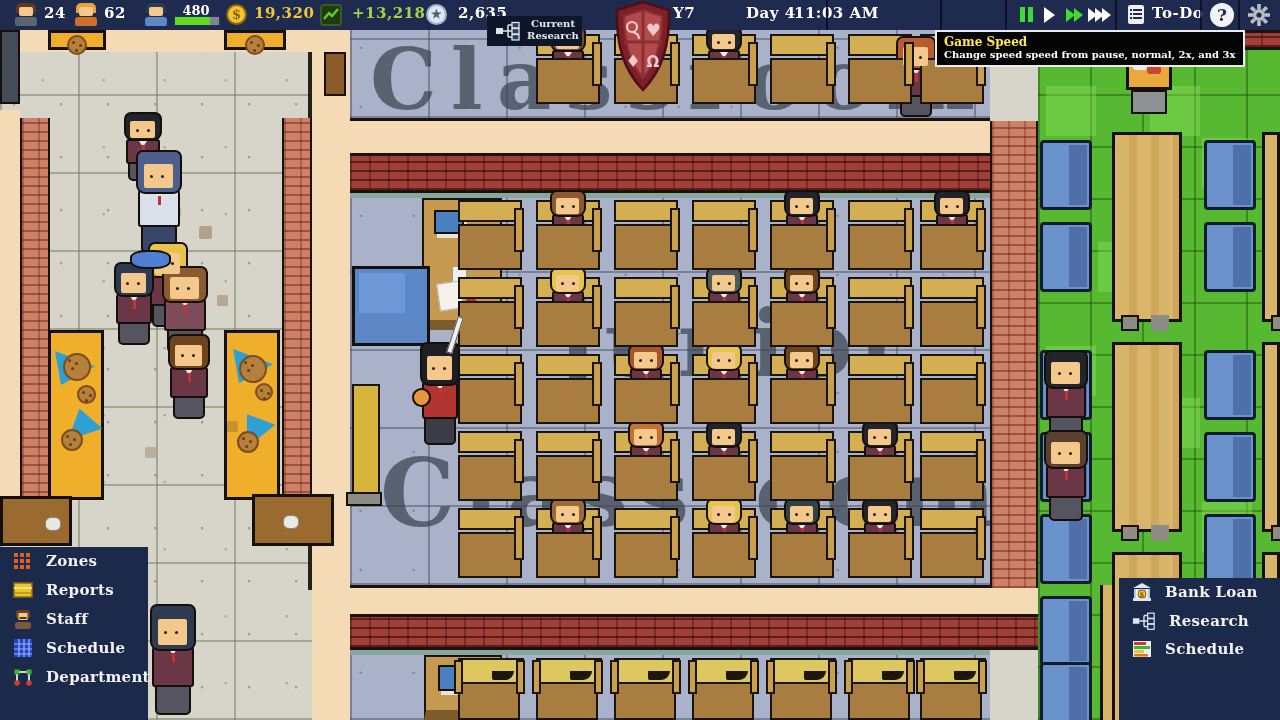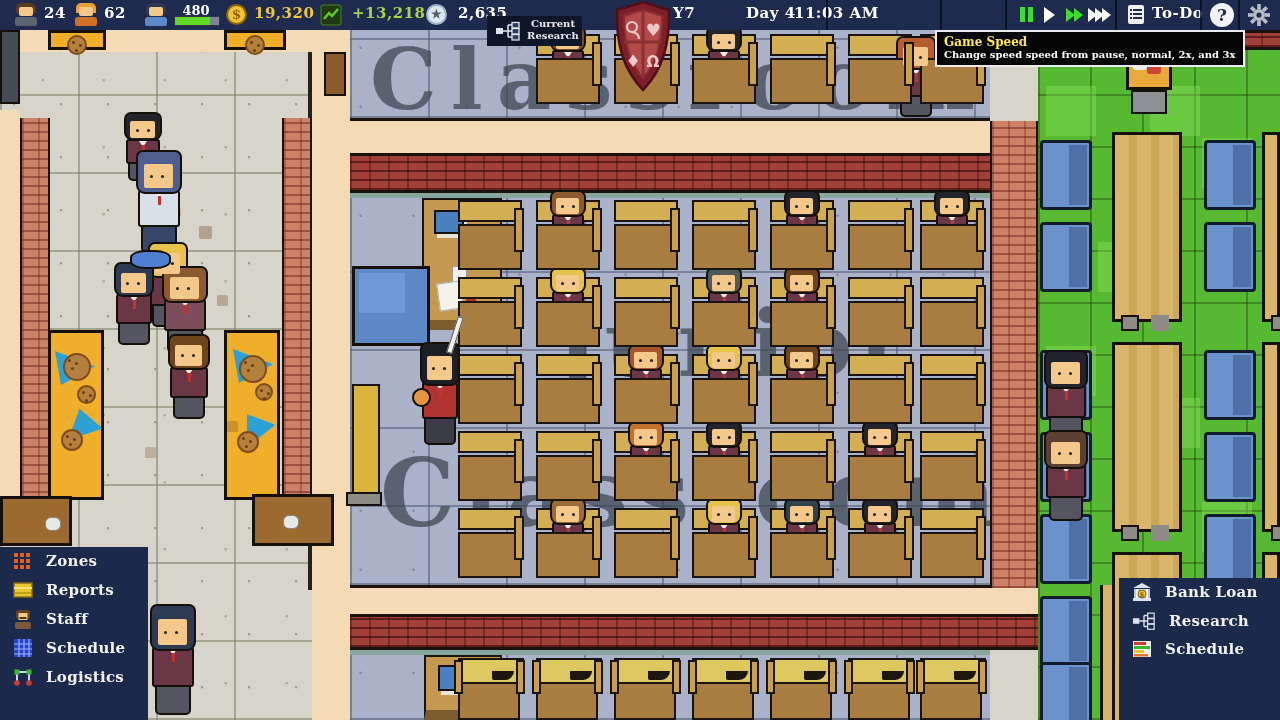--- a/index.html
+++ b/index.html
@@ -736,21 +736,21 @@
       <span class="lbl">Schedule</span>
     </div>
     <div class="row">
       <svg class="micon" viewBox="0 0 20 20">
         <path d="M4 15 V5 H16 V15" fill="none" stroke="#cfd6e4" stroke-width="2"></path>
         <rect x="1.5" y="2.5" width="5" height="5" fill="#3bb82e"></rect>
         <rect x="13.5" y="2.5" width="5" height="5" fill="#3bb82e"></rect>
         <circle cx="4" cy="16" r="2.8" fill="#d23b2e"></circle>
           <circle cx="16" cy="16" r="2.8" fill="#d23b2e"></circle>
         </svg>
-      <span class="lbl">Logistics</span>
+      <span class="lbl">Department</span>
     </div>
   </div>
 
   <div id="right-menu" class="menu">
     <div class="row">
       <svg class="micon" viewBox="0 0 20 20">
         <polygon points="10,1 19,6 1,6" fill="#dfe5f0"></polygon>
         <rect x="2" y="7" width="16" height="9" fill="#b9c8e0"></rect>
         <path d="M5 7 V16 M10 7 V16 M15 7 V16" stroke="#eef2f8" stroke-width="2"></path>
         <rect x="1" y="16" width="18" height="3" fill="#dfe5f0"></rect>

